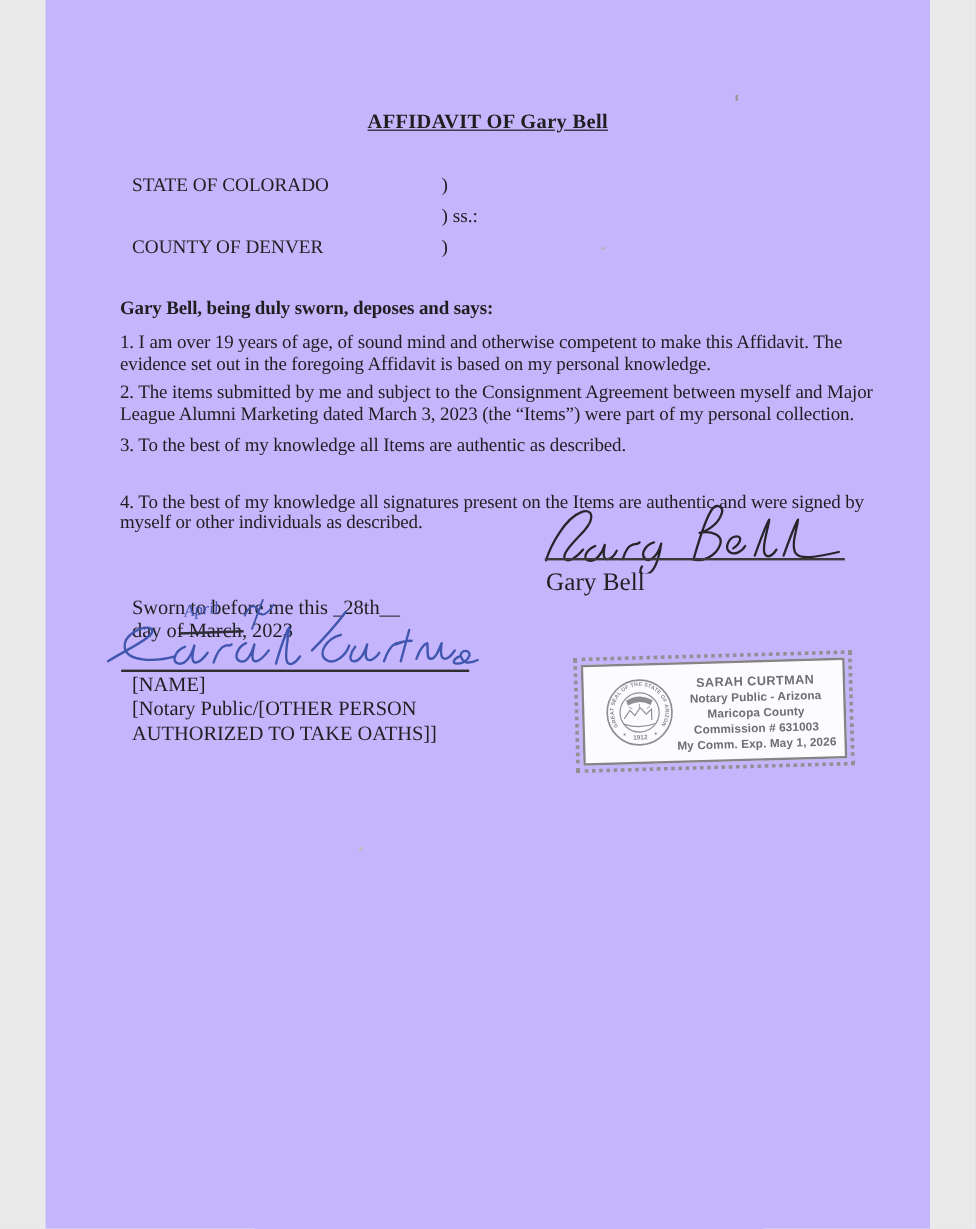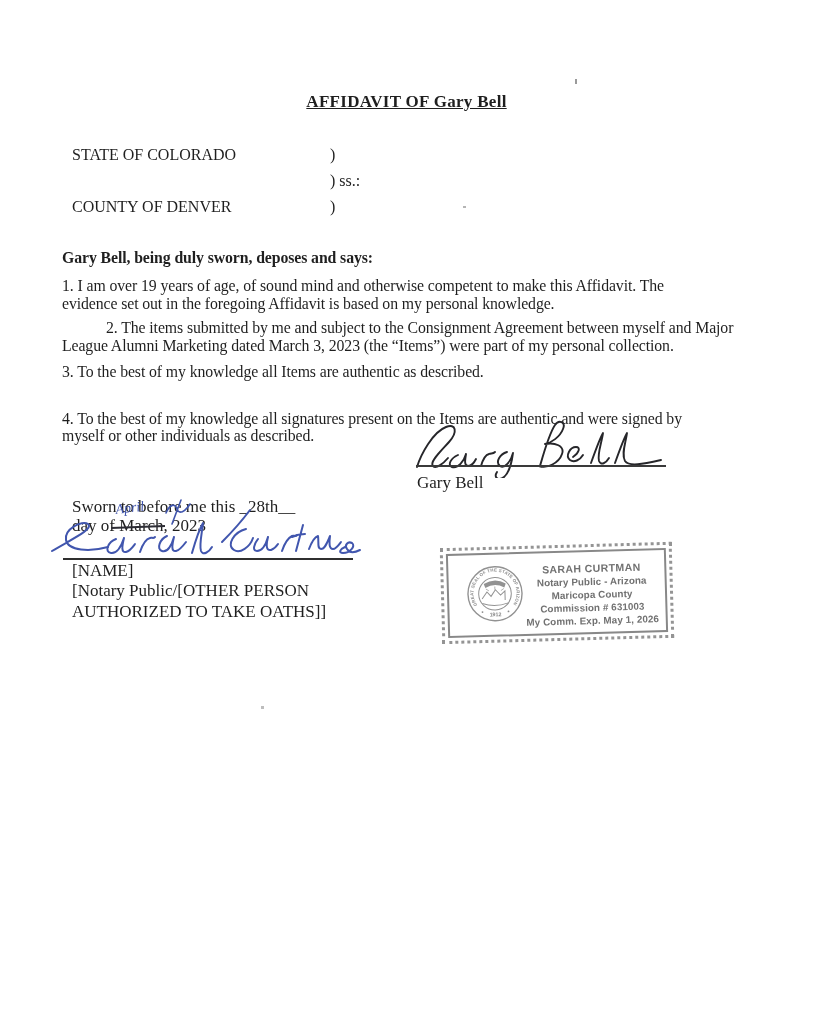--- a/index.html
+++ b/index.html
@@ -1,31 +1,32 @@
 <!DOCTYPE html>
 <html><head>
 <meta charset="utf-8">
 <style>
   html,body{margin:0;padding:0;background:#e9e9e9;}
   .page{
-    position:relative;width:813px;height:1024px;background:#ffffff;
+    position:relative;width:705px;height:1024px;background:#c4b5fd;
     font-family:"Liberation Serif", serif;color:#1f1f1f;overflow:hidden;
     margin:0 auto;
+    padding-left:32px;
   }
   .abs{position:absolute;white-space:nowrap;}
   .title{
     left:0;right:0;top:92px;text-align:center;
     font-size:17px;font-weight:bold;text-decoration:underline;
     letter-spacing:.3px;
   }
   .venue{font-size:16px;}
   .body-line{font-size:15.8px;letter-spacing:-0.1px;}
   .jurat-line{font-size:17px;}
   .sig-line{height:1.6px;background:#3a3a3a;}
-  .printed-name{font-size:17px;}
+  .printed-name{font-size:21px;}
   .struck{position:relative;}
   .struck::after{
     content:"";position:absolute;left:-8px;right:-2px;top:54%;height:1.7px;
     background:#2d2d35;transform:rotate(-2deg);
   }
   .speck{position:absolute;background:#9a9a9a;}
   
   .stamp{
     position:absolute;left:447px;top:551px;width:216px;height:80px;
     border:2px solid #828282;outline:3px dotted #8f8f8f;outline-offset:3px;
@@ -60,21 +61,21 @@
   <div class="abs venue" style="left:330px;top:146px;">)</div>
   <div class="abs venue" style="left:330px;top:172px;">) ss.:</div>
   <div class="abs venue" style="left:72px;top:198px;">COUNTY OF DENVER</div>
   <div class="abs venue" style="left:330px;top:198px;">)</div>
 
   <div class="abs body-line" style="left:62px;top:249px;font-weight:bold;">Gary Bell, being duly sworn, deposes and says:</div>
 
   <div class="abs body-line" style="left:62px;top:277px;">1. I am over 19 years of age, of sound mind and otherwise competent to make this Affidavit. The</div>
   <div class="abs body-line" style="left:62px;top:295px;">evidence set out in the foregoing Affidavit is based on my personal knowledge.</div>
 
-  <div class="abs body-line" style="left:62px;top:319px;margin-left:44px;">2. The items submitted by me and subject to the Consignment Agreement between myself and Major</div>
+  <div class="abs body-line" style="left:62px;top:319px;">2. The items submitted by me and subject to the Consignment Agreement between myself and Major</div>
   <div class="abs body-line" style="left:62px;top:337px;">League Alumni Marketing dated March 3, 2023 (the “Items”) were part of my personal collection.</div>
 
   <div class="abs body-line" style="left:62px;top:363px;">3. To the best of my knowledge all Items are authentic as described.</div>
 
   <div class="abs body-line" style="left:62px;top:390px;margin-top:20px;">4. To the best of my knowledge all signatures present on the Items are authentic and were signed by</div>
   <div class="abs body-line" style="left:62px;top:408px;margin-top:19px;">myself or other individuals as described.</div>
 
   <svg class="sig-svg ink-black" style="left:413px;top:420px;" width="290" height="58" viewBox="0 0 290 58">
     <path d="M4,47 C8,34 20,12 33,7 C43,3 45,12 36,22 C28,31 16,42 20,46 C23,49 30,44 35,38"></path>
     <path d="M45,35 C38,38 34,45 39,47 C45,49 51,41 53,34 C52,40 51,46 55,46 C58,46 61,43 63,39"></path>

